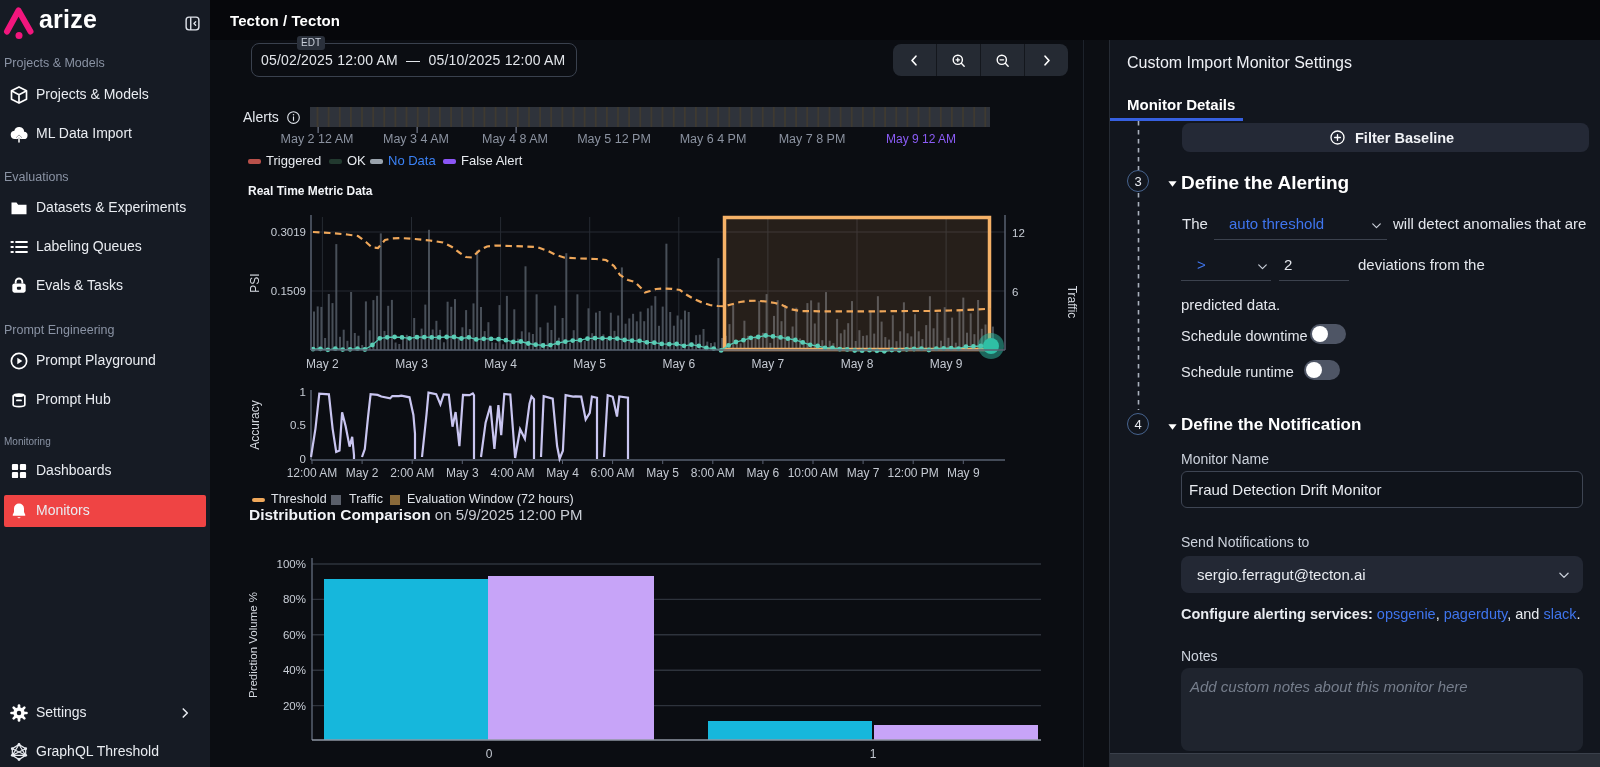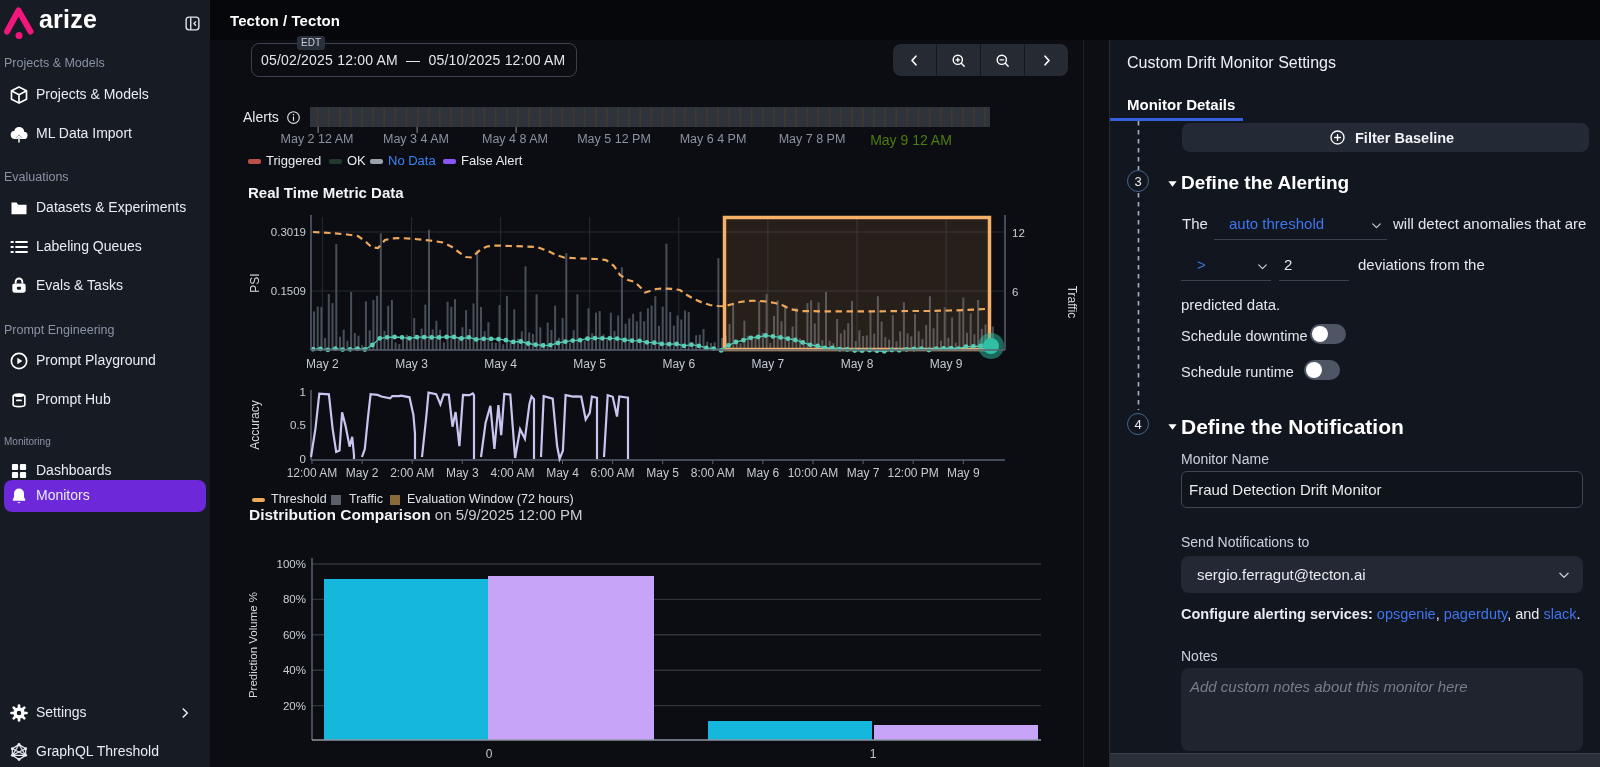--- a/index.html
+++ b/index.html
@@ -106,30 +106,30 @@
         <rect x="7.5" y="20" width="1.3" height="6" fill="#6a7180"></rect>
         <rect x="106.5" y="20" width="1.3" height="6" fill="#6a7180"></rect>
         <rect x="205.5" y="20" width="1.3" height="6" fill="#6a7180"></rect>
       </svg>
       <div style="position:absolute;left:62px;top:92px;width:90px;text-align:center;font-size:12.5px;color:#8b92a0;white-space:nowrap">May 2 12 AM</div>
       <div style="position:absolute;left:161px;top:92px;width:90px;text-align:center;font-size:12.5px;color:#8b92a0;white-space:nowrap">May 3 4 AM</div>
       <div style="position:absolute;left:260px;top:92px;width:90px;text-align:center;font-size:12.5px;color:#8b92a0;white-space:nowrap">May 4 8 AM</div>
       <div style="position:absolute;left:359px;top:92px;width:90px;text-align:center;font-size:12.5px;color:#8b92a0;white-space:nowrap">May 5 12 PM</div>
       <div style="position:absolute;left:458px;top:92px;width:90px;text-align:center;font-size:12.5px;color:#8b92a0;white-space:nowrap">May 6 4 PM</div>
       <div style="position:absolute;left:557px;top:92px;width:90px;text-align:center;font-size:12.5px;color:#8b92a0;white-space:nowrap">May 7 8 PM</div>
-      <div style="position:absolute;left:656px;top:92px;width:90px;text-align:center;font-size:14px;color:#4d7c0f;white-space:nowrap">May 9 12 AM</div>
+      <div style="position:absolute;left:656px;top:92px;width:90px;text-align:right;font-size:12px;color:#8b5cf6;white-space:nowrap">May 9 12 AM</div>
       <div style="position:absolute;left:38px;top:119px;width:13px;height:5px;border-radius:2px;background:#b9504a"></div>
       <div style="position:absolute;left:56px;top:113px;font-size:13px;color:#e8ebf0;white-space:nowrap">Triggered</div>
       <div style="position:absolute;left:119px;top:119px;width:13px;height:5px;border-radius:2px;background:#22392f"></div>
       <div style="position:absolute;left:137px;top:113px;font-size:13px;color:#e8ebf0;white-space:nowrap">OK</div>
       <div style="position:absolute;left:160px;top:119px;width:13px;height:5px;border-radius:2px;background:#9aa3ad"></div>
       <div style="position:absolute;left:178px;top:113px;font-size:13px;color:#3b82f6;white-space:nowrap">No Data</div>
       <div style="position:absolute;left:233px;top:119px;width:13px;height:5px;border-radius:2px;background:#8b55f6"></div>
       <div style="position:absolute;left:251px;top:113px;font-size:13px;color:#e8ebf0;white-space:nowrap">False Alert</div>
-      <div style="position:absolute;left:38px;top:144px;font-size:15px;font-weight:700;color:#f2f4f8">Real Time Metric Data</div>
+      <div style="position:absolute;left:38px;top:144px;font-size:12px;font-weight:700;color:#f2f4f8">Real Time Metric Data</div>
       <svg style="position:absolute;left:0px;top:170px;" width="874" height="170" viewBox="0 0 874 170">
         <line x1="112.4" y1="7" x2="112.4" y2="140" stroke="#262b33" stroke-width="1"></line>
         <line x1="201.5" y1="7" x2="201.5" y2="140" stroke="#262b33" stroke-width="1"></line>
         <line x1="290.6" y1="7" x2="290.6" y2="140" stroke="#262b33" stroke-width="1"></line>
         <line x1="379.7" y1="7" x2="379.7" y2="140" stroke="#262b33" stroke-width="1"></line>
         <line x1="468.8" y1="7" x2="468.8" y2="140" stroke="#262b33" stroke-width="1"></line>
         <line x1="557.9" y1="7" x2="557.9" y2="140" stroke="#262b33" stroke-width="1"></line>
         <line x1="647.0" y1="7" x2="647.0" y2="140" stroke="#262b33" stroke-width="1"></line>
         <line x1="736.1" y1="7" x2="736.1" y2="140" stroke="#262b33" stroke-width="1"></line>
         <line x1="101.0" y1="22.0" x2="795.0" y2="22.0" stroke="#262b33" stroke-width="1"></line>
@@ -493,21 +493,21 @@
         <rect x="278" y="46" width="166" height="164" fill="#c7a4f8"></rect>
         <rect x="498" y="191" width="164" height="19" fill="#16b7dc"></rect>
         <rect x="664" y="195" width="164" height="15" fill="#c7a4f8"></rect>
         <line x1="102" y1="28" x2="102" y2="210" stroke="#596070" stroke-width="1.5"></line>
         <line x1="102" y1="210" x2="831" y2="210" stroke="#8f96a3" stroke-width="1.5"></line>
         <text x="279" y="228" text-anchor="middle" font-size="12" fill="#c4c9d2">0</text>
         <text x="663" y="228" text-anchor="middle" font-size="12" fill="#c4c9d2">1</text>
       </svg>
     </div>
     <div style="position:absolute;left:1109px;top:40px;width:491px;height:727px;background:#12161e;border-left:1px solid #262b34">
-      <div style="position:absolute;left:17px;top:14px;font-size:16px;color:#eef0f5">Custom Drift Monitor Settings</div>
+      <div style="position:absolute;left:17px;top:14px;font-size:16px;color:#eef0f5">Custom Import Monitor Settings</div>
       <div style="position:absolute;left:17px;top:56px;font-size:15px;font-weight:700;color:#fff">Monitor Details</div>
       <div style="position:absolute;left:0px;top:78px;width:133px;height:3px;background:#3660e0"></div>
       <svg style="position:absolute;left:27px;top:81px" width="3" height="289" viewBox="0 0 3 289">
         <line x1="1.5" y1="0" x2="1.5" y2="289" stroke="#a9b0bc" stroke-width="1.6" stroke-dasharray="4.5 4.5"></line>
       </svg>
       <div style="position:absolute;left:72px;top:83px;width:407px;height:29px;background:#242936;border-radius:8px"></div>
       <svg style="position:absolute;left:219px;top:89px" width="17" height="17" viewBox="0 0 24 24">
         <circle cx="12" cy="12" r="9.2" fill="none" stroke="#fff" stroke-width="1.9"></circle>
         <path d="M12 8v8M8 12h8" stroke="#fff" stroke-width="1.9" stroke-linecap="round"></path>
       </svg>
@@ -536,21 +536,21 @@
       <div style="position:absolute;left:71px;top:288px;font-size:14.5px;color:#e3e6ec">Schedule downtime</div>
       <div style="position:absolute;left:200px;top:284px;width:36px;height:20px;background:#4e5565;border-radius:10px"></div>
       <div style="position:absolute;left:202px;top:286px;width:16px;height:16px;background:#fff;border-radius:50%"></div>
       <div style="position:absolute;left:71px;top:324px;font-size:14.5px;color:#e3e6ec">Schedule runtime</div>
       <div style="position:absolute;left:194px;top:320px;width:36px;height:20px;background:#4e5565;border-radius:10px"></div>
       <div style="position:absolute;left:196px;top:322px;width:16px;height:16px;background:#fff;border-radius:50%"></div>
       <div style="position:absolute;left:17px;top:373px;width:22px;height:22px;border:1.6px solid #47648f;border-radius:50%;background:#12161e;text-align:center;line-height:22px;font-size:13px;color:#e8ebf1">4</div>
       <svg style="position:absolute;left:57px;top:381px" width="11" height="11" viewBox="0 0 24 24">
         <path d="M3 7h18L12 19z" fill="#fff"></path>
       </svg>
-      <div style="position:absolute;left:71px;top:375px;font-size:21px;font-weight:700;color:#fff">Define the Notification</div>
+      <div style="position:absolute;left:71px;top:375px;font-size:17px;font-weight:700;color:#fff">Define the Notification</div>
       <div style="position:absolute;left:71px;top:411px;font-size:14px;color:#ccd2dc">Monitor Name</div>
       <div style="position:absolute;left:71px;top:431px;width:402px;height:37px;border:1px solid #3e4553;border-radius:6px;background:rgba(0,0,0,0.12)"></div>
       <div style="position:absolute;left:79px;top:441px;font-size:15px;color:#e8ebf0">Fraud Detection Drift Monitor</div>
       <div style="position:absolute;left:71px;top:494px;font-size:14px;color:#ccd2dc">Send Notifications to</div>
       <div style="position:absolute;left:71px;top:516px;width:402px;height:37px;background:#232834;border-radius:8px"></div>
       <div style="position:absolute;left:87px;top:526px;font-size:15px;color:#e8ebf0">sergio.ferragut@tecton.ai</div>
       <svg style="position:absolute;left:447px;top:528px" width="14" height="14" viewBox="0 0 24 24">
         <path d="m5 9 7 7 7-7" stroke="#c9cfd9" stroke-width="2.2" fill="none" stroke-linecap="round" stroke-linejoin="round"></path>
       </svg>
       <div style="position:absolute;left:71px;top:566px;font-size:14.5px;color:#e8ebf0"><b>Configure alerting services:</b> <span style="color:#3f75ee">opsgenie</span>, <span style="color:#3f75ee">pagerduty</span>, and <span style="color:#3f75ee">slack</span>.</div>
@@ -628,21 +628,21 @@
       <div style="position:absolute;left:4px;top:436px;font-size:10px;color:#8a93a4;white-space:nowrap">Monitoring</div>
       <div style="position:absolute;left:4px;right:4px;top:455px;height:32px;text-align:center;">
         <span style="position:absolute;left:5px;top:6px"><svg width="20" height="20" viewBox="0 0 24 24">
             <rect x="3.5" y="3.5" width="7.4" height="7.4" rx="1.4" fill="#fff"></rect>
             <rect x="13.1" y="3.5" width="7.4" height="7.4" rx="1.4" fill="#fff"></rect>
             <rect x="3.5" y="13.1" width="7.4" height="7.4" rx="1.4" fill="#fff"></rect>
             <rect x="13.1" y="13.1" width="7.4" height="7.4" rx="1.4" fill="#fff"></rect>
           </svg></span>
         <span style="position:absolute;left:32px;top:7px;font-size:14px;color:#e9ecf1;white-space:nowrap">Dashboards</span>
       </div>
-      <div style="position:absolute;left:4px;right:4px;top:480px;height:32px;background:#6d28d9;border-radius:8px;">
+      <div style="position:absolute;left:4px;right:4px;top:495px;height:32px;background:#ef4444;border-radius:2px;">
         <span style="position:absolute;left:5px;top:6px"><svg width="20" height="20" viewBox="0 0 24 24">
             <path d="M12 3a6 6 0 0 0-6 6v4.2L4.5 16.5a.8.8 0 0 0 .7 1.2h13.6a.8.8 0 0 0 .7-1.2L18 13.2V9a6 6 0 0 0-6-6z" fill="#fff"></path>
             <path d="M10 19.5a2.2 2.2 0 0 0 4 0z" fill="#fff"></path>
           </svg></span>
         <span style="position:absolute;left:32px;top:7px;font-size:14px;color:#e9ecf1;white-space:nowrap">Monitors</span>
       </div>
       <div style="position:absolute;left:4px;right:4px;top:697px;height:32px;">
         <span style="position:absolute;left:5px;top:6px"><svg width="20" height="20" viewBox="0 0 24 24">
             <circle cx="12" cy="12" r="6.8" fill="#fff"></circle>
             <g stroke="#fff" stroke-width="3.2" stroke-linecap="round">

